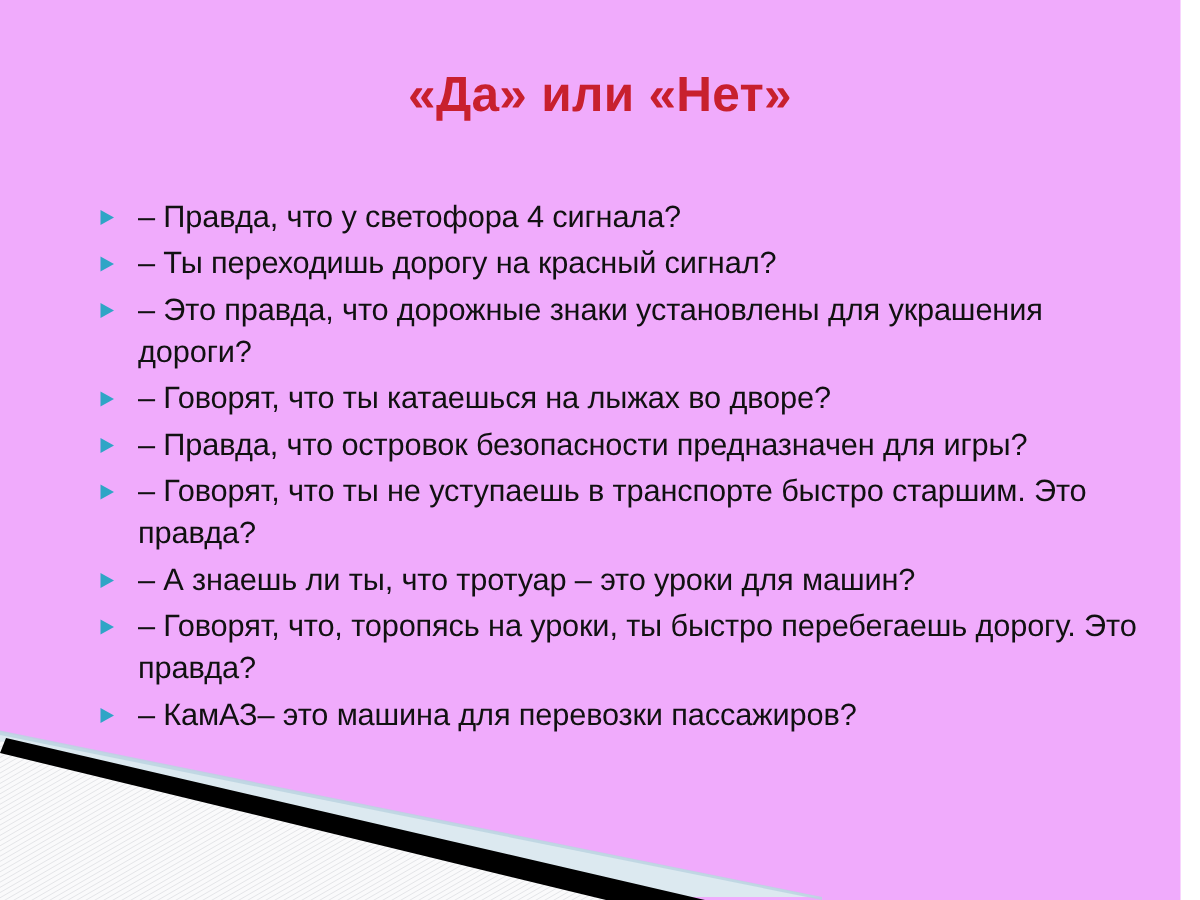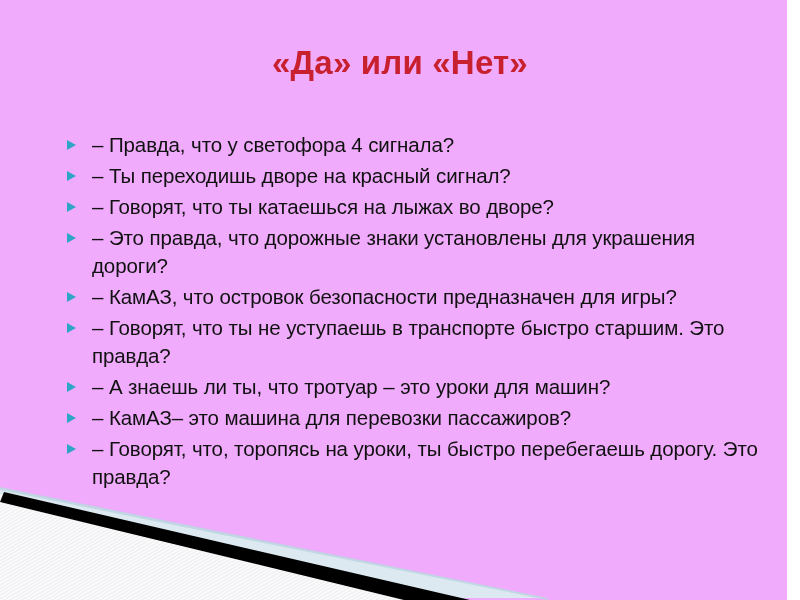--- a/index.html
+++ b/index.html
@@ -99,56 +99,56 @@
 
   <ul class="body-list">
 
     <li class="bullet-item">
       <span class="bullet-marker"></span>
       <span class="bullet-text">– Правда, что у светофора 4 сигнала?</span>
     </li>
 
     <li class="bullet-item">
       <span class="bullet-marker"></span>
-      <span class="bullet-text">– Ты переходишь дворе на красный сигнал?</span>
+      <span class="bullet-text">– Ты переходишь дорогу на красный сигнал?</span>
+    </li>
+
+    <li class="bullet-item">
+      <span class="bullet-marker"></span>
+      <span class="bullet-text">– Это правда, что дорожные знаки установлены для украшения дороги?</span>
     </li>
 
     <li class="bullet-item">
       <span class="bullet-marker"></span>
       <span class="bullet-text">– Говорят, что ты катаешься на лыжах во дворе?</span>
     </li>
 
     <li class="bullet-item">
       <span class="bullet-marker"></span>
-      <span class="bullet-text">– Это правда, что дорожные знаки установлены для украшения дороги?</span>
-    </li>
-
-    <li class="bullet-item">
-      <span class="bullet-marker"></span>
-      <span class="bullet-text">– КамАЗ, что островок безопасности предназначен для игры?</span>
+      <span class="bullet-text">– Правда, что островок безопасности предназначен для игры?</span>
     </li>
 
     <li class="bullet-item">
       <span class="bullet-marker"></span>
       <span class="bullet-text">– Говорят, что ты не уступаешь в транспорте быстро старшим. Это правда?</span>
     </li>
 
     <li class="bullet-item">
       <span class="bullet-marker"></span>
       <span class="bullet-text">– А знаешь ли ты, что тротуар – это уроки для машин?</span>
     </li>
 
     <li class="bullet-item">
       <span class="bullet-marker"></span>
-      <span class="bullet-text">– КамАЗ– это машина для перевозки пассажиров?</span>
+      <span class="bullet-text">– Говорят, что, торопясь на уроки, ты быстро перебегаешь дорогу. Это правда?</span>
     </li>
 
     <li class="bullet-item">
       <span class="bullet-marker"></span>
-      <span class="bullet-text">– Говорят, что, торопясь на уроки, ты быстро перебегаешь дорогу. Это правда?</span>
+      <span class="bullet-text">– КамАЗ– это машина для перевозки пассажиров?</span>
     </li>
 
   </ul>
 
   <div class="decor">
     <svg viewBox="0 0 800 130" preserveAspectRatio="none" xmlns="http://www.w3.org/2000/svg">
       <defs>
         <pattern id="hatchPattern" width="3" height="3" patternUnits="userSpaceOnUse" patternTransform="rotate(60)">
           <rect width="3" height="3" fill="#FAFAFB"></rect>
           <line x1="0" y1="0" x2="0" y2="3" stroke="#E2E3E7" stroke-width="1.1"></line>

